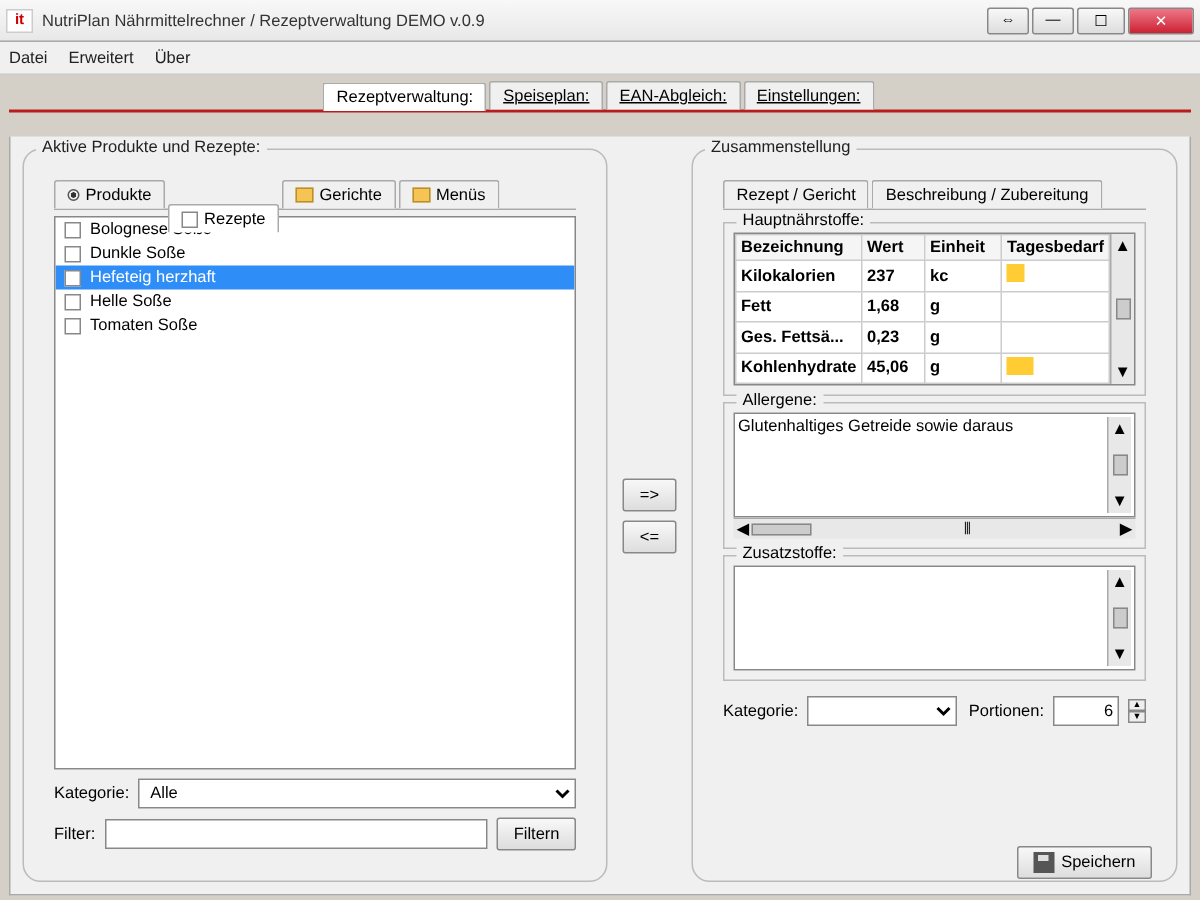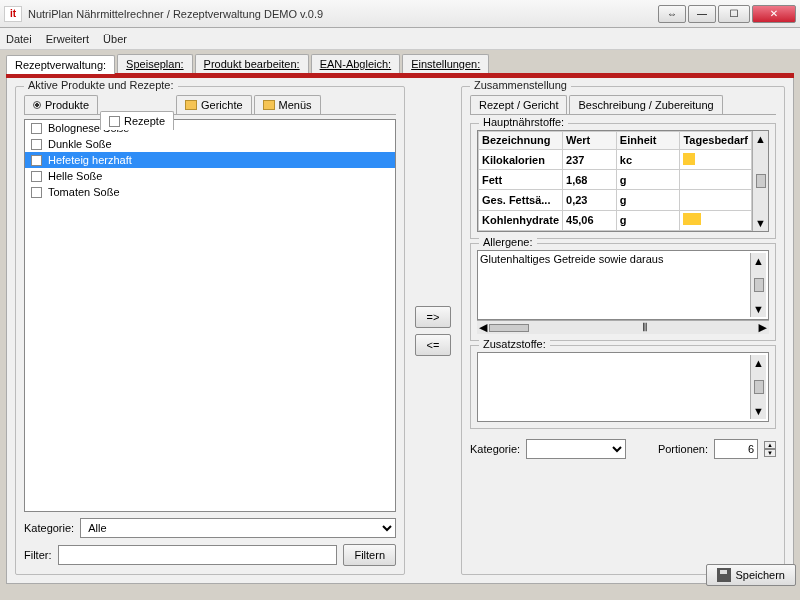--- a/index.html
+++ b/index.html
@@ -9,27 +9,27 @@
 .titlebar .icon { width: 18px; height: 16px; background: #fff; color: #c00; font-weight: bold; display: flex; align-items: center; justify-content: center; margin-right: 6px; font-size: 10px; border: 1px solid #ccc; }
 .titlebar .title { flex: 1; color: #333; }
 .winbtns { display: flex; gap: 2px; margin-left: auto; }
 .winbtn { width: 28px; height: 18px; background: linear-gradient(#f8f8f8, #ddd); border: 1px solid #888; border-radius: 2px; display: flex; align-items: center; justify-content: center; font-size: 10px; }
 .winbtn.max2 { width: 32px; }
 .winbtn.close { background: linear-gradient(#e78, #c23); color: #fff; width: 44px; }
 
 .menubar { height: 22px; background: #f0f0f0; border-bottom: 1px solid #ccc; display: flex; align-items: center; padding: 0 6px; gap: 14px; color: #222; }
 .menubar span { cursor: default; }
 
-.outer-tabs { margin: 4px 6px 0 6px; display: flex; gap: 0; border-bottom: 5px solid #b91c1c; }
+.outer-tabs { margin: 4px 6px 16px 6px; display: flex; gap: 0; border-bottom: 2px solid #b91c1c; justify-content: center; }
 .otab { padding: 3px 8px; border: 1px solid #aaa; border-bottom: none; background: #f0f0f0; margin-right: 2px; border-radius: 2px 2px 0 0; text-decoration: underline; color: #000; }
 .otab.active { background: #fff; position: relative; top: 1px; text-decoration: none; }
 
 .panel { margin: 0 6px 6px 6px; background: #f0f0f0; border: 1px solid #aaa; border-top: none; padding: 8px; height: 506px; display: flex; gap: 8px; }
 
-.groupbox { border: 1px solid #bbb; border-radius: 2px; padding: 8px; position: relative; background: #f0f0f0; }
+.groupbox { border: 1px solid #bbb; border-radius: 12px; padding: 20px; position: relative; background: #f0f0f0; }
 .groupbox > .legend { position: absolute; top: -8px; left: 8px; background: #f0f0f0; padding: 0 4px; color: #222; }
 
 .left { width: 390px; display: flex; flex-direction: column; }
 .left .groupbox { flex: 1; display: flex; flex-direction: column; }
 
 .innertabs { display: flex; gap: 2px; border-bottom: 1px solid #aaa; margin-bottom: 4px; }
 .itab { padding: 3px 8px; border: 1px solid #aaa; border-bottom: none; background: #f0f0f0; border-radius: 2px 2px 0 0; display: flex; align-items: center; gap: 4px; }
 .itab.active { background: #fff; position: relative; top: 16px; }
 .folder-icon { width: 12px; height: 10px; background: #f5c454; border: 1px solid #b89030; display: inline-block; }
 .radio-dot { width: 8px; height: 8px; border: 1px solid #555; border-radius: 50%; display: inline-block; }
@@ -60,21 +60,21 @@
 .vscroll { width: 16px; background: #e8e8e8; border-left: 1px solid #aaa; display: flex; flex-direction: column; align-items: center; justify-content: space-between; font-size: 8px; padding: 2px 0; }
 .vscroll .thumb { width: 10px; flex: 0 0 14px; background: #ccc; border: 1px solid #888; }
 
 .txtarea { background: #fff; border: 1px solid #888; height: 70px; display: flex; font-family: "Courier New", monospace; padding: 2px; }
 .txtarea .content { flex: 1; overflow: hidden; }
 .hscroll { height: 14px; background: #e8e8e8; border-top: 1px solid #aaa; display: flex; align-items: center; font-size: 8px; padding: 0 2px; }
 .hscroll .thumb { height: 8px; width: 40px; background: #ccc; border: 1px solid #888; margin: 0 2px; }
 
 .bar { display: inline-block; background: #ffcc33; height: 12px; }
 
-.footer { position: absolute; bottom: 14px; right: 4px; text-decoration: underline; }
+.footer { position: absolute; bottom: 14px; right: 32px; text-decoration: underline; }
 .disk-icon { width: 14px; height: 14px; background: #555; display: inline-block; position: relative; }
 .disk-icon::after { content: ""; position: absolute; top: 2px; left: 3px; width: 7px; height: 4px; background: #ddd; }
 </style>
 </head>
 <body>
 
 <div class="titlebar">
   <div class="icon">it</div>
   <div class="title">NutriPlan Nährmittelrechner / Rezeptverwaltung DEMO v.0.9</div>
   <div class="winbtns">
@@ -87,21 +87,20 @@
 
 <div class="menubar">
   <span>Datei</span>
   <span>Erweitert</span>
   <span>Über</span>
 </div>
 
 <div class="outer-tabs">
   <div class="otab active">Rezeptverwaltung:</div>
   <div class="otab">Speiseplan:</div>
-  <div class="otab">Produkt bearbeiten:</div>
   <div class="otab">EAN-Abgleich:</div>
   <div class="otab">Einstellungen:</div>
 </div>
 
 <div class="panel">
 
   <div class="left">
     <div class="groupbox">
       <div class="legend">Aktive Produkte und Rezepte:</div>
 

